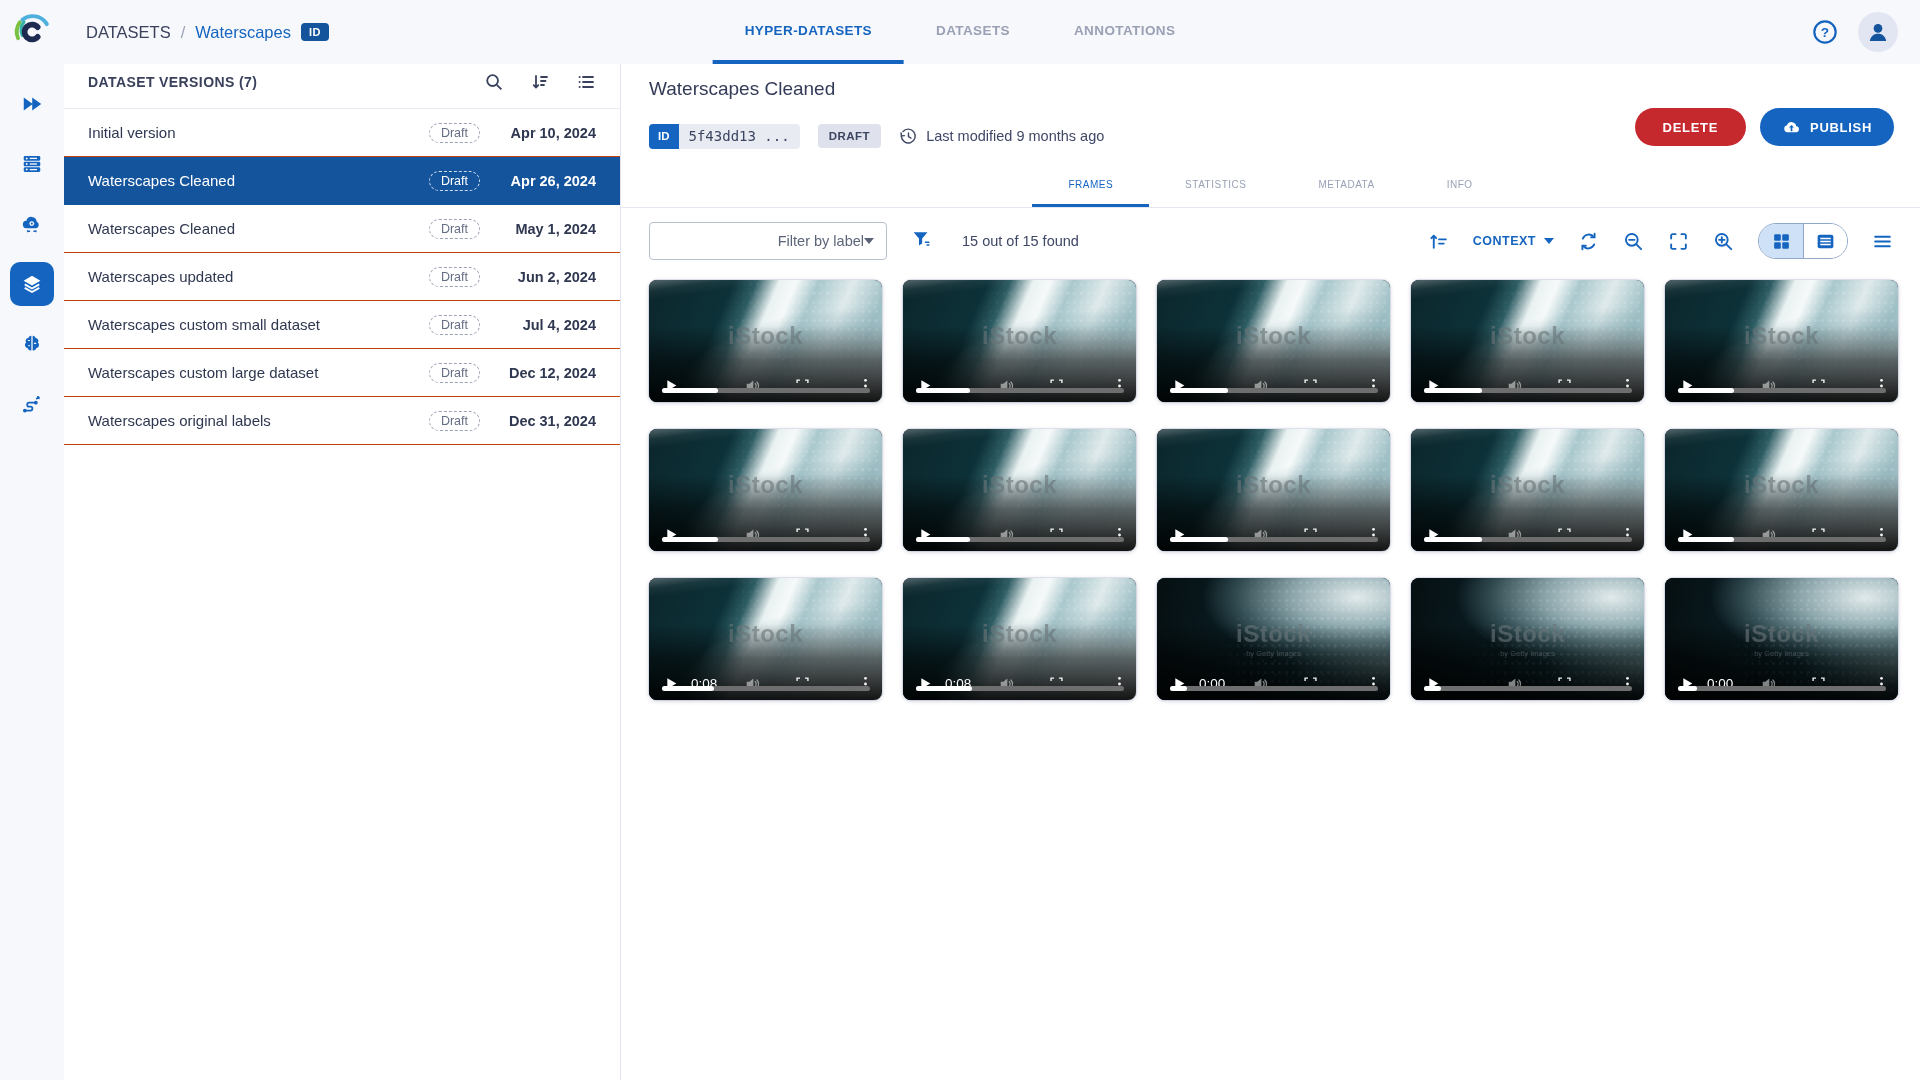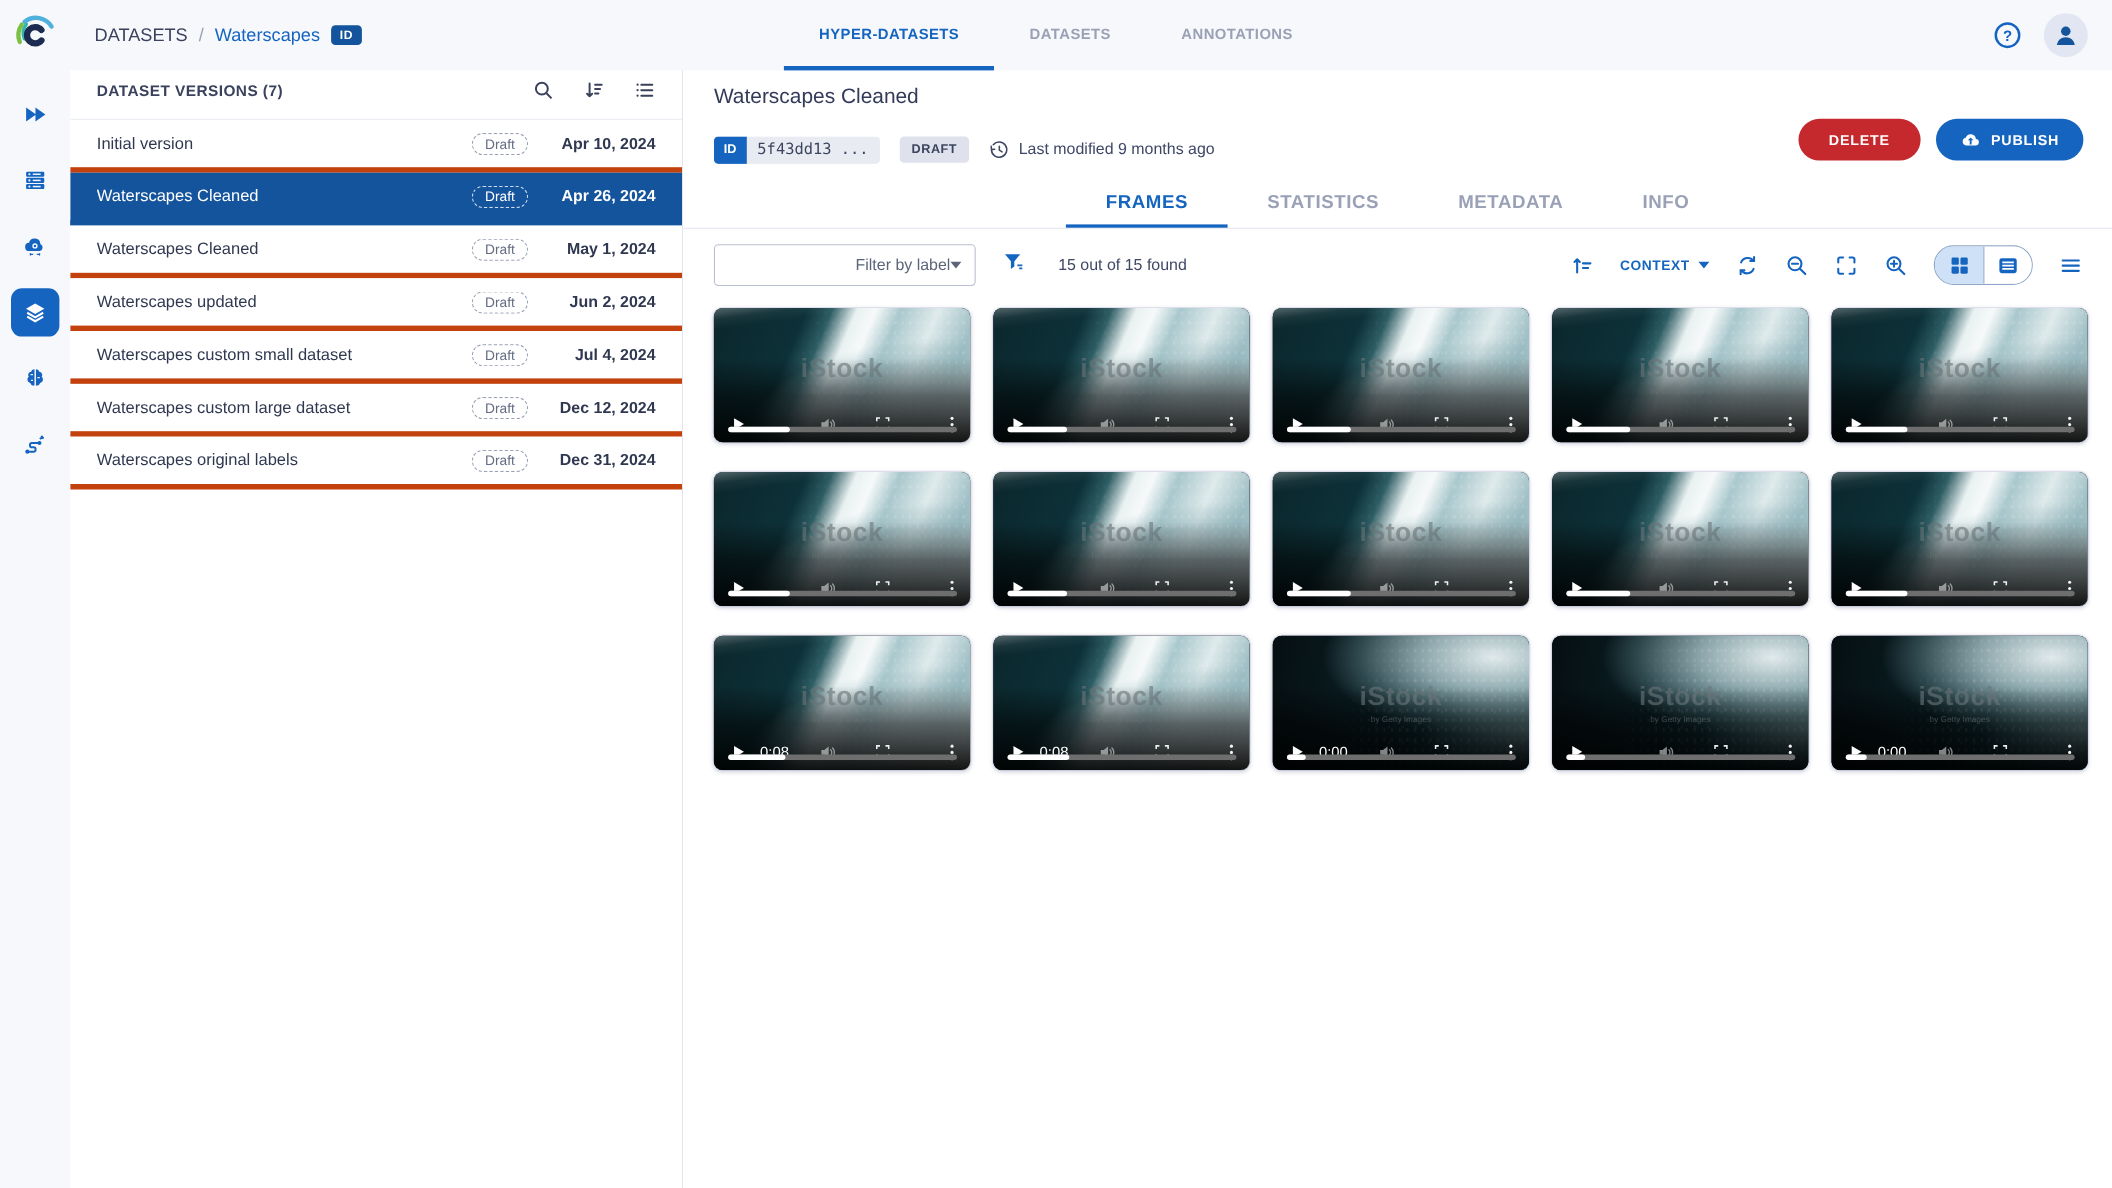--- a/index.html
+++ b/index.html
@@ -36,21 +36,21 @@
 
   
   .vpanel { position:absolute; left:64px; top:56px; bottom:0; width:557px; background:#fff;
     border-right:1px solid #e2e5f0; }
   .vpanel-head { height:53px; display:flex; align-items:center; padding:0 24px;
     border-bottom:1px solid #e8eaf2; }
   .vpanel-title { font-size:14px; font-weight:bold; letter-spacing:.4px; color:#39415c; flex:1; }
   .vpanel-icons { display:flex; gap:26px; color:#39415c; }
   .vpanel-icons svg { width:20px; height:20px; cursor:pointer; }
   .vrow { height:48px; display:flex; align-items:center; padding:0 24px; gap:14px;
-    border-bottom:5px solid #c2410c; cursor:pointer; background:#fff; }
+    border-bottom:1px solid #c2410c; cursor:pointer; background:#fff; }
   .vname { flex:1; font-size:15px; color:#2f3850; white-space:nowrap; overflow:hidden; }
   .vbadge { border:1px dashed #9aa2b5; color:#646d84; border-radius:20px; padding:2px 11px;
     font-size:12.5px; }
   .vdate { width:102px; text-align:right; font-size:14.5px; font-weight:bold; color:#2f3850; }
   .vrow.selected { background:#14549c; border-bottom-color:#14549c; }
   .vrow.selected .vname, .vrow.selected .vdate { color:#fff; }
   .vrow.selected .vbadge { border-color:rgba(255,255,255,.8); color:#fff; }
 
   
   .main { position:absolute; left:621px; top:64px; right:0; bottom:0; background:#fff; }
@@ -69,21 +69,21 @@
   .actions { position:absolute; right:26px; top:44px; display:flex; gap:14px; }
   .btn { border:none; height:38px; border-radius:19px; font-size:13px; font-weight:bold;
     letter-spacing:.7px; color:#fff; cursor:pointer; display:flex; align-items:center; gap:9px;
     font-family:"Liberation Sans", sans-serif; }
   .btn-delete { background:#c5282d; padding:0 28px; }
   .btn-publish { background:#1565c0; padding:0 22px; }
   .btn-publish svg { width:19px; height:19px; }
 
   .mtabs { margin-top:10px; height:44px; display:flex; justify-content:center;
     border-bottom:1px solid #e6e8f1; }
-  .mtab { display:flex; align-items:center; padding:0 36px; font-size:17px; font-weight:bold;
+  .mtab { display:flex; align-items:center; padding:0 36px; font-size:10px; font-weight:normal;
     letter-spacing:.5px; color:#9aa1b6; border-bottom:3px solid transparent; cursor:pointer; }
   .mtab.active { color:#1565c0; border-bottom-color:#1565c0; }
 
   .toolbar { height:66px; display:flex; align-items:center; padding:0 27px 0 28px;text-align:right; }
   .filter-select { width:238px; height:38px; border:1px solid #b9c0cf; border-radius:4px;
     display:flex; align-items:center; padding:0 12px; cursor:pointer; }
   .filter-select .ph { flex:1; font-size:14.5px; color:#5b6478; }
   .caret { width:0; height:0; border-left:5px solid transparent; border-right:5px solid transparent;
     border-top:6px solid #5b6478; }
   .funnel { margin-left:24px; cursor:pointer; }

